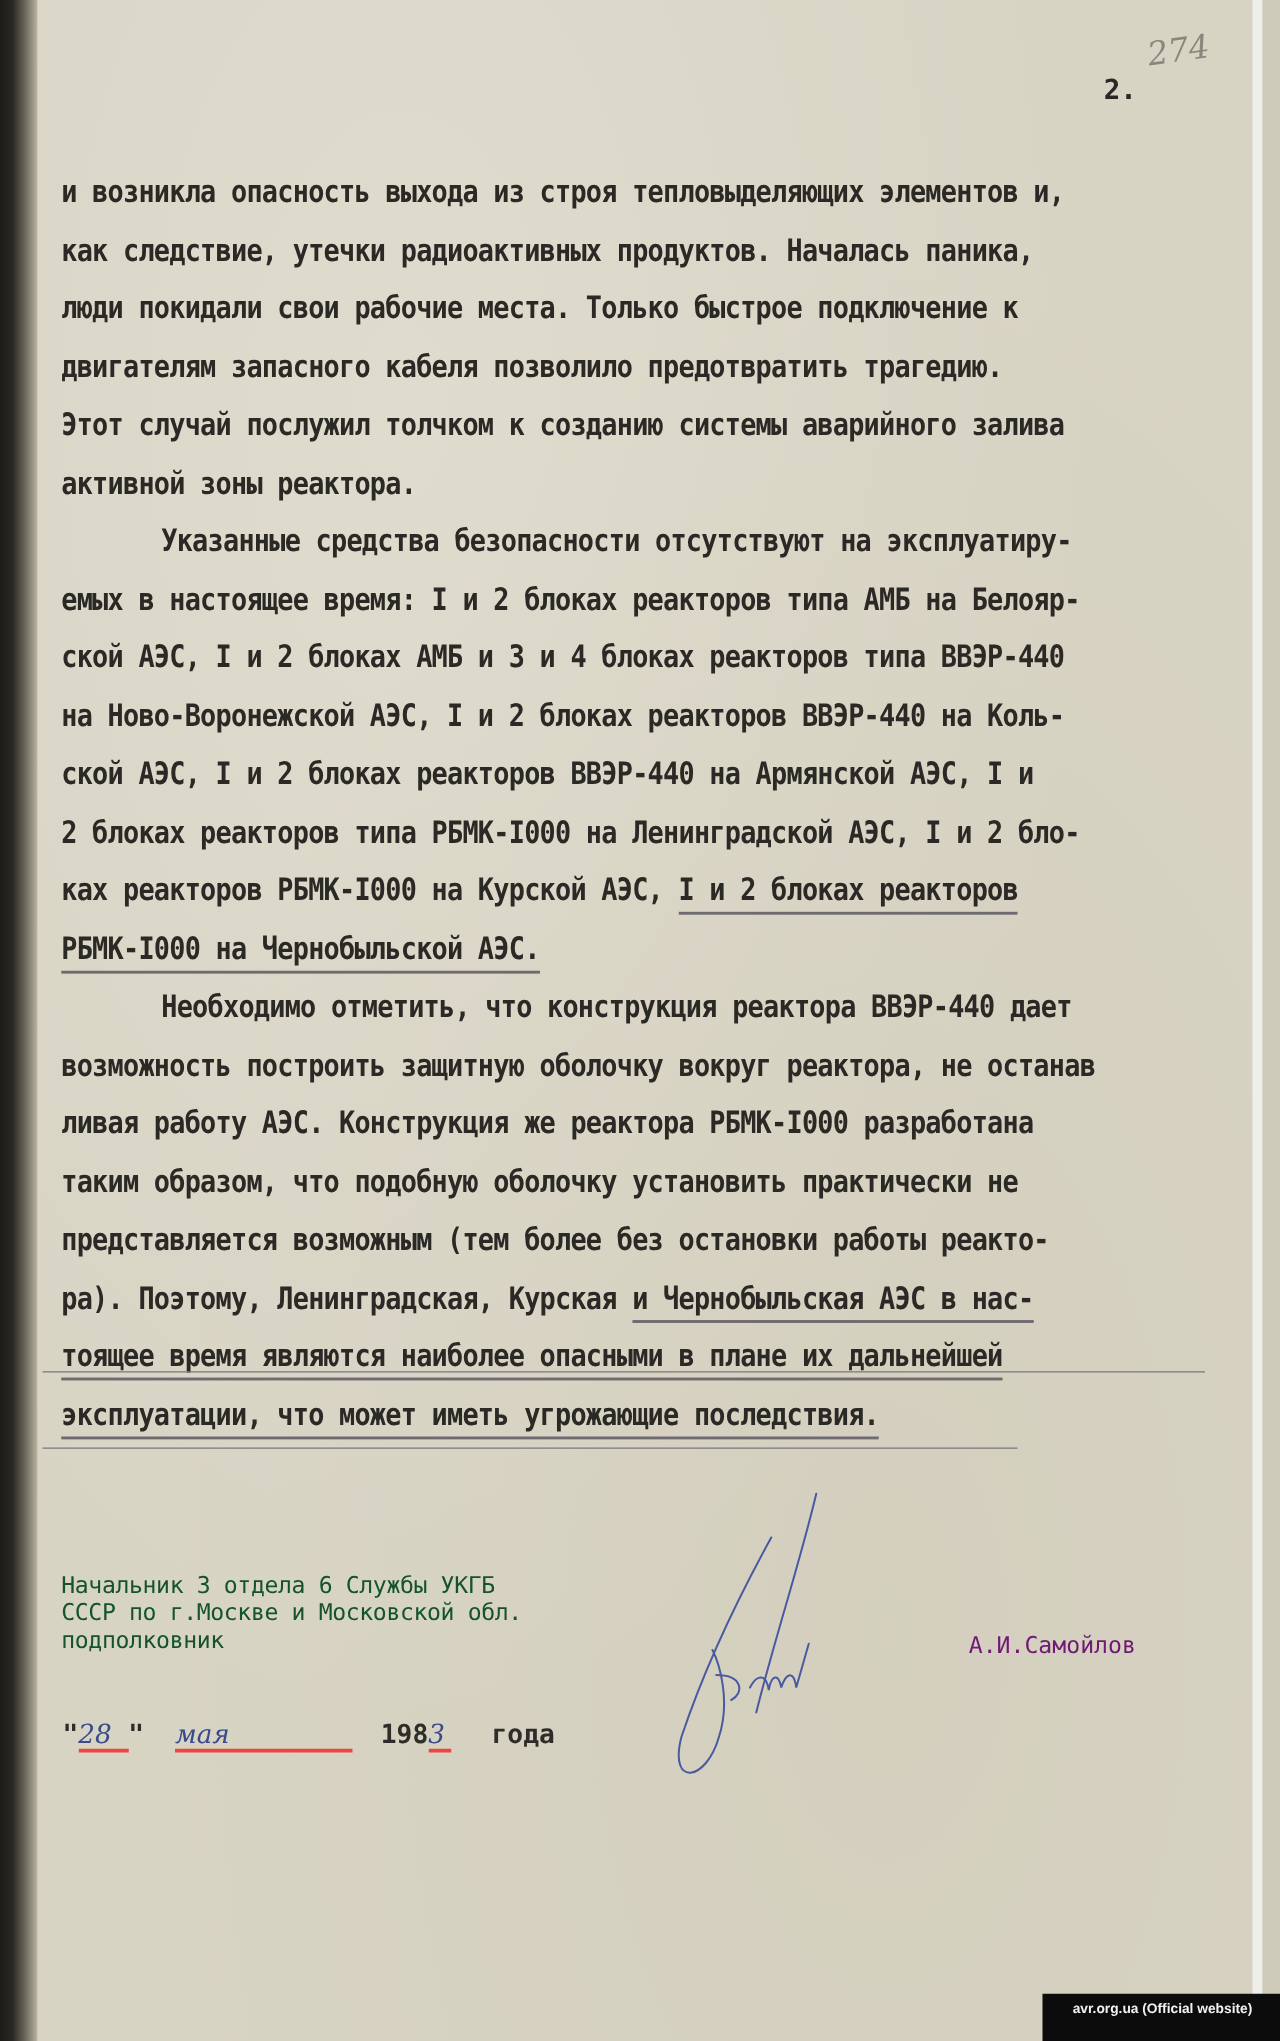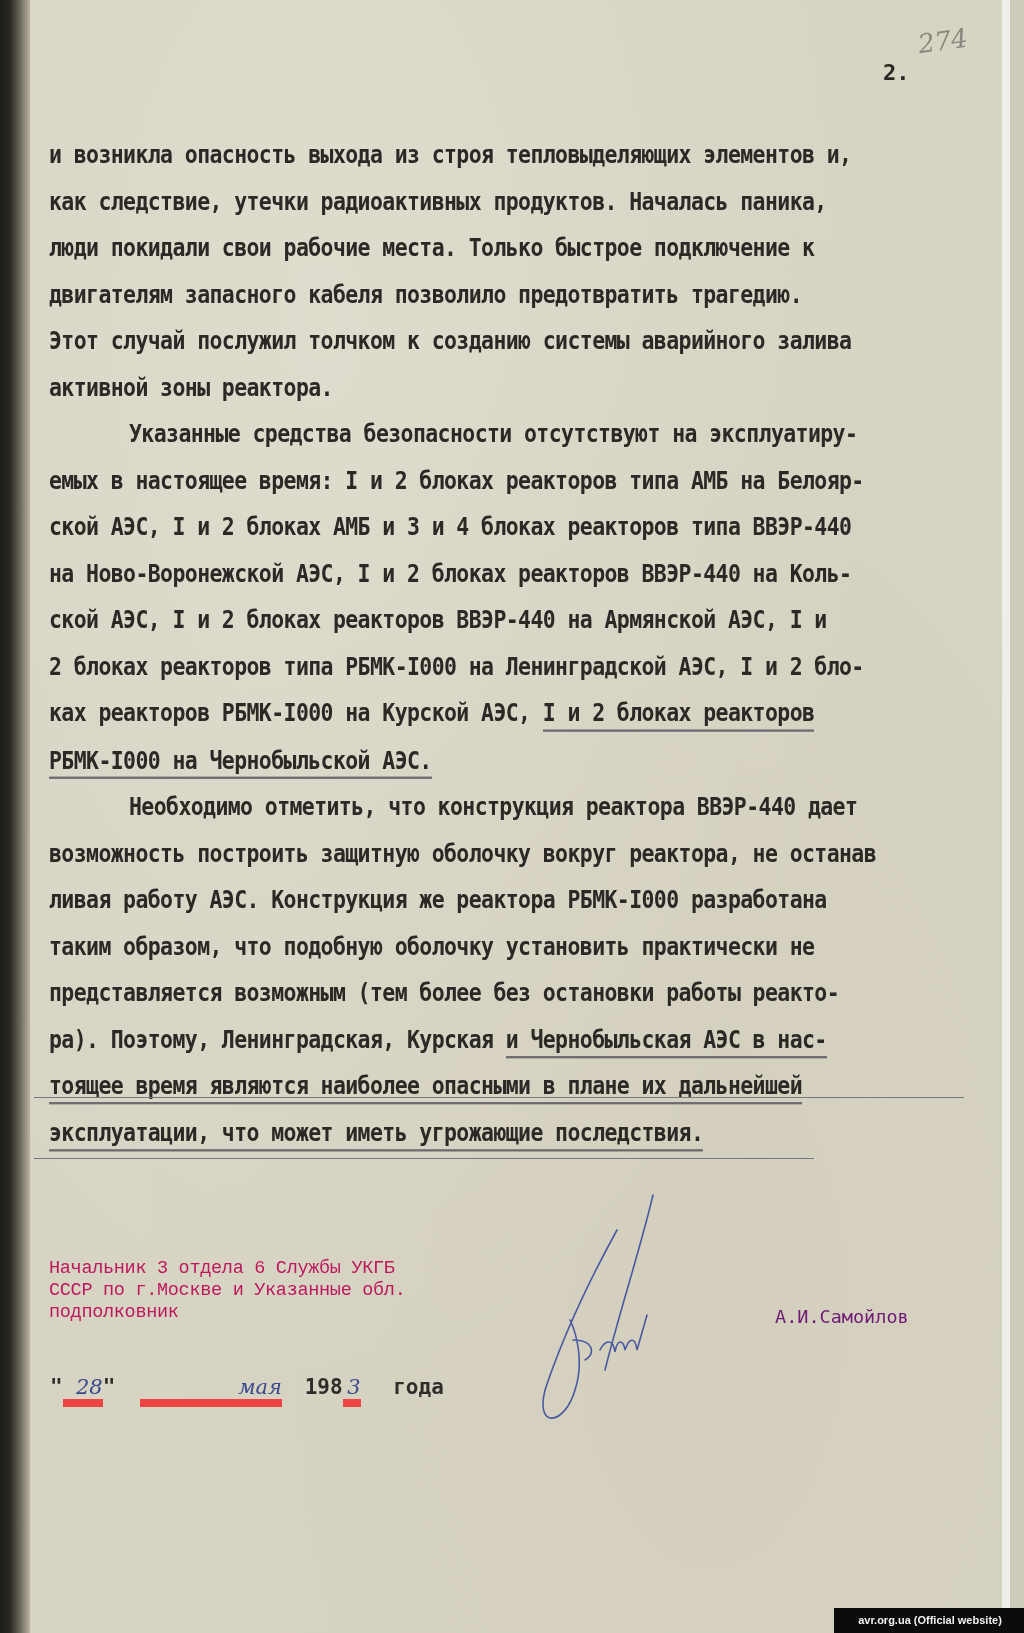--- a/index.html
+++ b/index.html
@@ -43,36 +43,36 @@
     position: absolute; left: 883px; top: 60px; font-size: 22px; font-weight: bold;
   }
   .archive-num {
     position: absolute; left: 918px; top: 26px; font-size: 26px;
     font-family: "DejaVu Serif", serif; font-style: italic; color: #8a877e;
     transform: rotate(-8deg);
   }
   .ul-pencil { border-bottom: 2px solid #6d6a70; padding-bottom: 2px; }
   .signature-block {
     position: absolute; left: 49px; top: 1258px; font-size: 18.5px;
-    line-height: 22px; color: #be185d; letter-spacing: -0.3px; font-family: Liberation Mono, monospace;
+    line-height: 22px; color: #14532d; letter-spacing: -0.3px;
   }
   .signer {
     position: absolute; left: 775px; top: 1306px; font-size: 18.5px; color: #701a75;
   }
   .date-line {
     position: absolute; left: 50px; top: 1375px; font-size: 21px; color: #2f2d29;
     font-weight: bold;
   }
-  .date-line .blank { display: inline-block; border-bottom: 8px solid #ef4444; text-align: right; }
+  .date-line .blank { display: inline-block; border-bottom: 3px solid #ef4444; text-align: left; }
   .hand { font-family: "DejaVu Serif", serif; font-style: italic; font-weight: normal; color: #3a4a8c; }
   .sig { position: absolute; left: 525px; top: 1190px; width: 230px; height: 250px; }
   .watermark {
     position: absolute; right: 0; bottom: 0; background: #0c0c0c; color: #f2f2f2;
     font-family: "Liberation Sans", sans-serif; font-weight: bold; font-size: 11px;
-    padding: 6px 6px 7px 8px; width: 190px; box-sizing: border-box; text-align: center;
+    padding: 6px 6px 20px 8px; width: 190px; box-sizing: border-box; text-align: center;
   }
   .pencil-line { position: absolute; height: 0; border-top: 1.5px solid #7a7780; }
 </style>
 </head>
 <body>
 
 <div class="binding"></div>
 <div class="page"></div>
 <div class="edge-right"></div>
 <div class="edge-far"></div>
@@ -103,21 +103,21 @@
   <span class="line">ливая работу АЭС. Конструкция же реактора РБМК-I000 разработана</span>
   <span class="line">таким образом, что подобную оболочку установить практически не</span>
   <span class="line">представляется возможным (тем более без остановки работы реакто-</span>
   <span class="line"><span>ра). Поэтому, Ленинградская, Курская </span><span class="ul-pencil">и Чернобыльская АЭС в нас-</span></span>
   <span class="line"><span class="ul-pencil">тоящее время являются наиболее опасными в плане их дальнейшей</span></span>
   <span class="line"><span class="ul-pencil">эксплуатации, что может иметь угрожающие последствия.</span></span>
 </div>
 
 <div class="signature-block mono">
   <div>Начальник 3 отдела 6 Службы УКГБ</div>
-  <div>СССР по г.Москве и Указанные обл.</div>
+  <div>СССР по г.Москве и Московской обл.</div>
   <div>подполковник</div>
 </div>
 
 <svg class="sig" viewBox="0 0 230 250">
   <path d="M128 5 C 115 60, 95 120, 80 180 M 92 40 C 70 80, 40 140, 20 200 C 10 240, 40 235, 50 200 C 60 170, 50 140, 45 130 M 48 150 C 70 150, 70 165, 60 170 M 75 160 C 80 150, 88 148, 90 162 C 92 150, 98 148, 100 160 C 104 148, 110 146, 112 160 L 122 125" fill="none" stroke="#4a5aa0" stroke-width="1.6" stroke-linecap="round"></path>
 </svg>
 
 <div class="signer mono">А.И.Самойлов</div>
 
 <div class="date-line mono">

